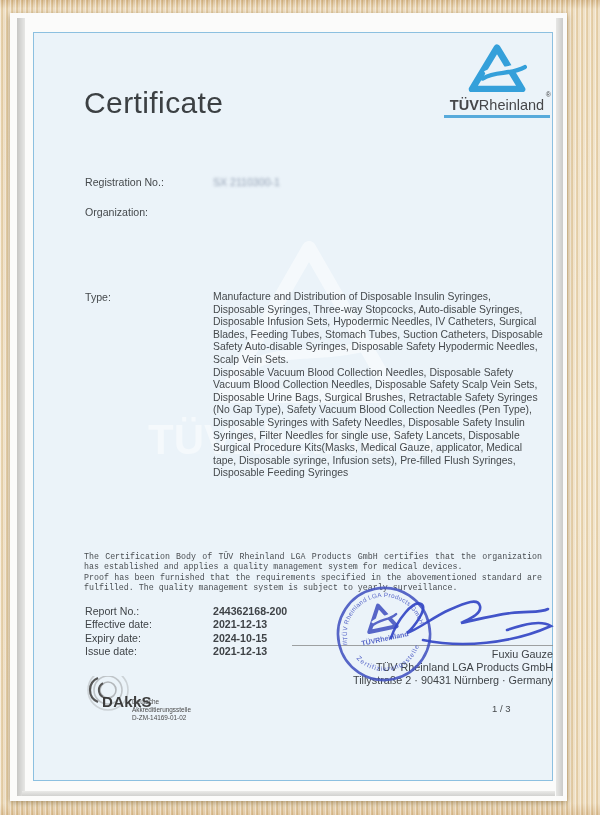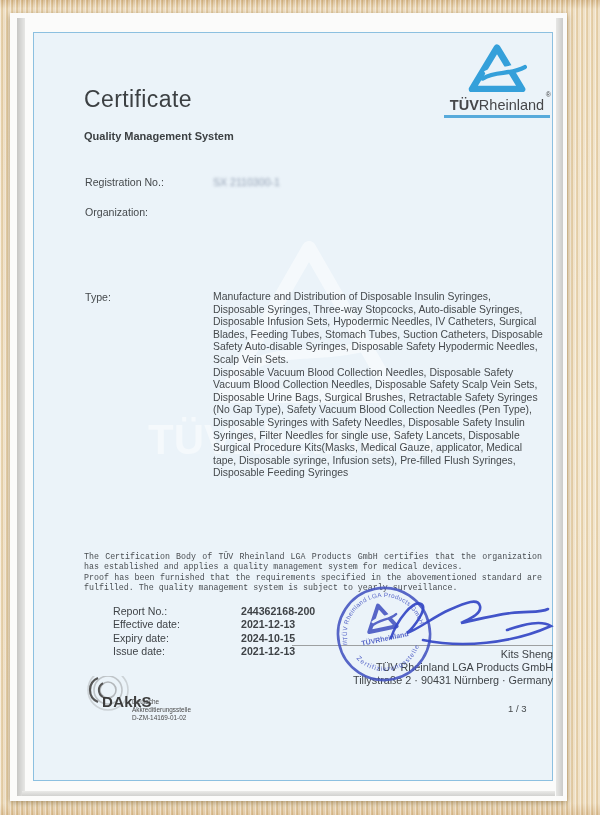--- a/index.html
+++ b/index.html
@@ -18,53 +18,53 @@
   .edge-b{position:absolute;left:12px;right:12px;bottom:5px;height:5px;background:linear-gradient(180deg,#eaeae8,#d1d1cf);}
   .page{position:absolute;left:23px;top:19px;width:518px;height:747px;background:#ebf3f9;border:1px solid #8cc0e0;}
   .content{position:absolute;inset:0;}
 
   
   .wm-tri{position:absolute;left:214px;top:238px;opacity:.5;}
   .wm-text{position:absolute;left:148px;top:416px;font-size:42px;font-weight:700;
     color:rgba(255,255,255,.48);white-space:nowrap;}
 
   
-  .title{position:absolute;left:84px;top:86px;font-size:23px;color:#3c4043;letter-spacing:.4px;}
+  .title{position:absolute;left:84px;top:86px;font-size:30px;color:#3c4043;letter-spacing:.4px;}
   .standard{position:absolute;left:84px;top:130px;font-size:11px;font-weight:700;line-height:13.4px;color:#3c4043;}
   .tuvlogo{position:absolute;left:444px;top:44px;width:106px;text-align:center;color:#46474a;}
   .brand{position:relative;font-size:14.5px;margin-top:1px;white-space:nowrap;}
   .brand .bold{font-weight:700;}
   .regmark{position:absolute;top:-6px;right:-1px;font-size:7px;}
   .brandline{height:2.5px;background:#57aadb;margin-top:2px;}
 
   
   .flabel{position:absolute;left:85px;font-size:10.6px;color:#45494c;}
   .fvalue{position:absolute;left:213px;font-size:10.6px;color:#45494c;line-height:13.2px;}
   .redacted{filter:blur(1.7px);opacity:.8;color:#7e8ca2;}
   .scopebox{position:absolute;left:213px;top:291px;width:332px;font-size:10.4px;line-height:12.6px;color:#45494c;}
   .scopebox p{margin:0;}
   .statement{position:absolute;left:84px;top:552px;width:458px;font-size:8.3px;line-height:10.3px;color:#4a4e52;font-family:Liberation Mono, monospace;}
   .statement p{margin:0;text-align:justify;}
 
-  .details{position:absolute;left:85px;top:605px;font-size:10.6px;line-height:13.4px;color:#3f4347;margin-left:28px;}
+  .details{position:absolute;left:85px;top:605px;font-size:10.6px;line-height:13.4px;color:#3f4347;}
   .dlabel{display:inline-block;width:128px;}
   .dval{font-weight:700;}
 
   .rule{position:absolute;left:292px;top:645px;width:261px;height:1px;background:#8f9092;opacity:.85;}
   .sigblock{position:absolute;left:300px;top:648px;width:253px;text-align:right;
     font-size:10.8px;line-height:13px;color:#3f4347;}
 
   .stamp{position:absolute;left:334px;top:584px;width:100px;height:100px;transform:rotate(-12deg);opacity:.88;}
   .signature{position:absolute;left:383px;top:586px;}
 
   .dakks{position:absolute;left:86px;top:674px;width:170px;height:52px;color:#3c3c3c;}
   .dakks-arcs{position:absolute;left:0;top:2px;}
   .dakks-word{position:absolute;left:16px;top:19px;font-size:15px;font-weight:700;letter-spacing:.3px;}
   .dakks-small{position:absolute;left:46px;top:24px;font-size:6.4px;line-height:7.8px;color:#4a4a4a;}
-  .pageno{position:absolute;left:492px;top:703px;font-size:9.5px;color:#45494c;margin-left:16px;}
+  .pageno{position:absolute;left:492px;top:703px;font-size:9.5px;color:#45494c;}
 </style>
 </head>
 <body>
 
 <div class="photo">
   <div class="sheet">
     <div class="edge-l"></div>
     <div class="edge-r"></div>
     <div class="edge-b"></div>
     <div class="page"></div>
@@ -73,21 +73,20 @@
   <div class="content">
 
     <svg class="wm-tri" width="190" height="172" viewBox="0 0 190 172">
       <path d="M95 10 L180 158 L10 158 Z" fill="none" stroke="#ffffff" stroke-width="14" stroke-linejoin="round"></path>
       <path d="M40 126 C 75 108 115 124 178 100" stroke="#ffffff" stroke-width="10" fill="none"></path>
     </svg>
     <div class="wm-text">TÜVRheinland</div>
 
     <div class="title">Certificate</div>
     <div class="standard">
-      <div>Quality Management System</div>
     </div>
 
     <div class="tuvlogo">
       <svg width="60" height="48" viewBox="0 0 60 50">
         <path d="M30 4 L56 47 L4 47 Z" fill="none" stroke="#35a0da" stroke-width="7" stroke-linejoin="round"></path>
         <path d="M18 31 C 30 24 40 30 58 21" stroke="#ebf3f9" stroke-width="6" fill="none"></path>
         <path d="M15 36 C 30 27 42 33 59 24" stroke="#35a0da" stroke-width="4.5" fill="none" stroke-linecap="round"></path>
       </svg>
       <div class="brand">
         <span class="bold">TÜV</span><span>Rheinland</span>
@@ -114,21 +113,21 @@
 
     <div class="details">
       <div><span class="dlabel">Report No.:</span><span class="dval">244362168-200</span></div>
       <div><span class="dlabel">Effective date:</span><span class="dval">2021-12-13</span></div>
       <div><span class="dlabel">Expiry date:</span><span class="dval">2024-10-15</span></div>
       <div><span class="dlabel">Issue date:</span><span class="dval">2021-12-13</span></div>
     </div>
 
     <div class="rule"></div>
     <div class="sigblock">
-      <div>Kits Sheng</div>
+      <div>Fuxiu Gauze</div>
       <div>TÜV Rheinland LGA Products GmbH</div>
       <div>Tillystraße 2 · 90431 Nürnberg · Germany</div>
     </div>
 
     <svg class="stamp" viewBox="0 0 100 100">
       <circle cx="50" cy="50" r="46" fill="none" stroke="#4353c1" stroke-width="2.6"></circle>
       <defs>
         <path id="arcT" d="M13,50 A37,37 0 0 1 87,50"></path>
         <path id="arcB" d="M13,50 A37,37 0 0 0 87,50"></path>
       </defs>

